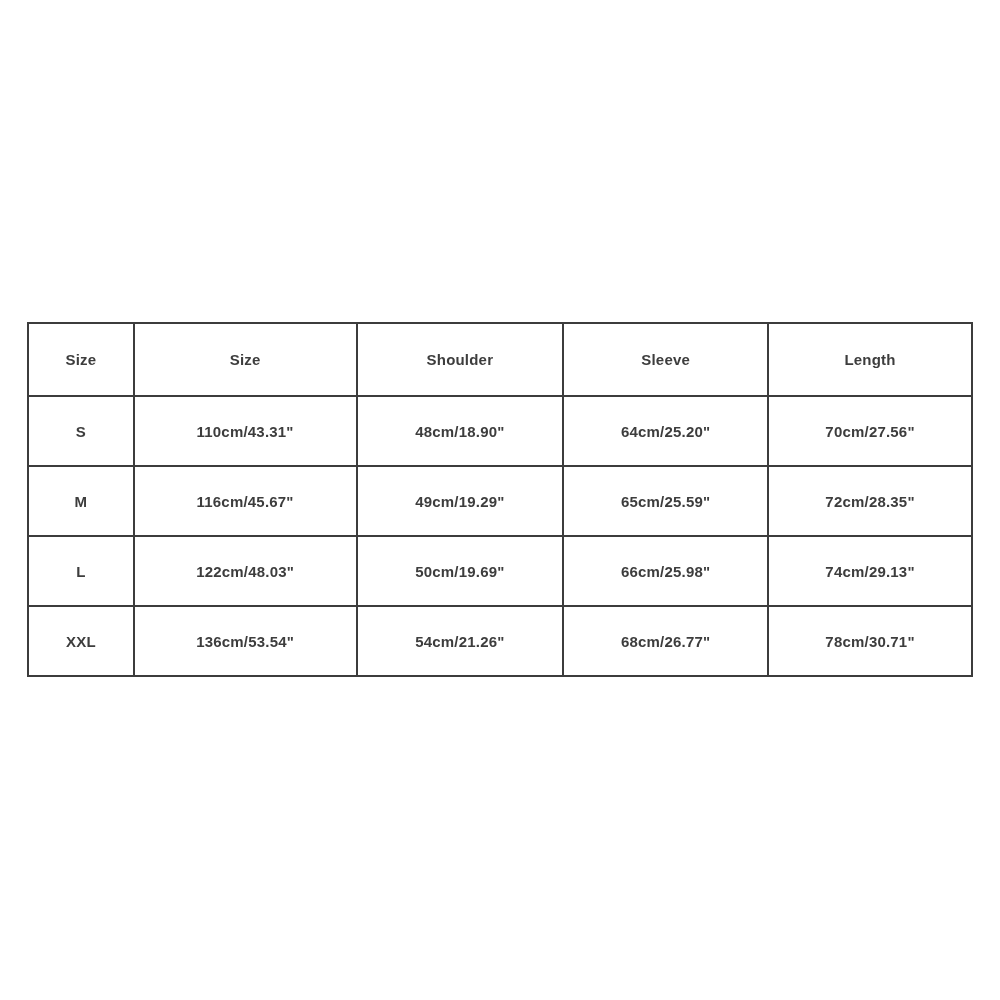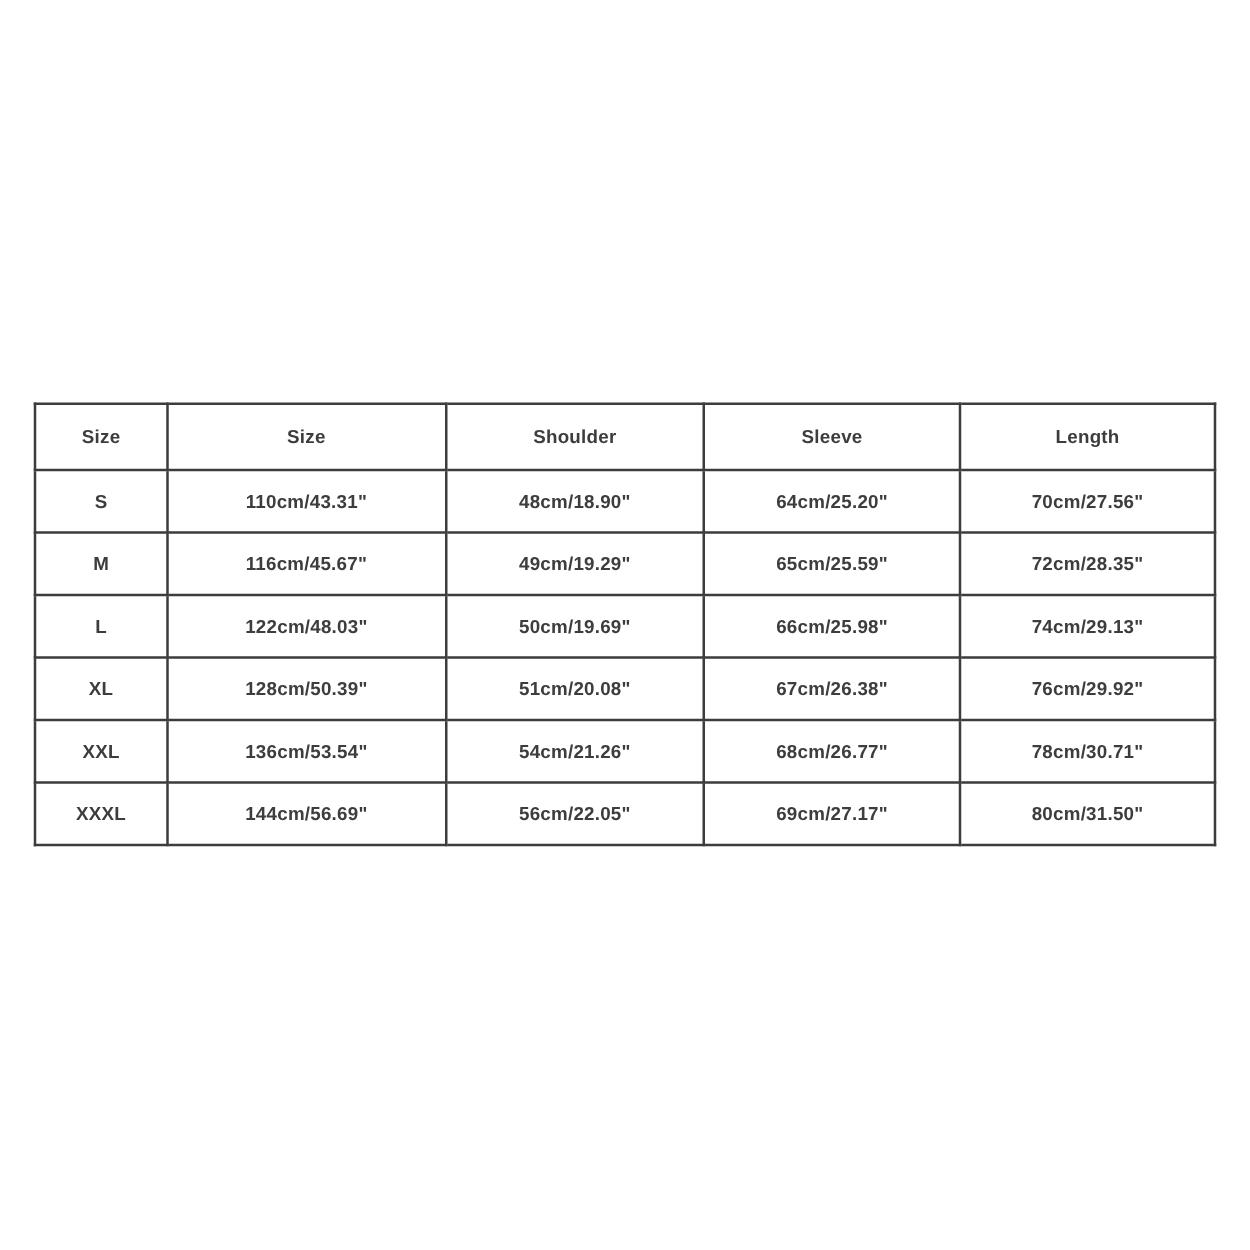--- a/index.html
+++ b/index.html
@@ -35,21 +35,21 @@
   table.size-chart col.c-length   { width: 21.6%; }
   table.size-chart th,
   table.size-chart td {
     border: 2px solid #3c3c3c;
     text-align: center;
     vertical-align: middle;
     font-weight: bold;
     font-size: 15px;
     color: #3d3d3d;
     letter-spacing: 0.2px;
-    padding: 0;
+    padding: 10px;
     overflow: hidden;
     white-space: nowrap;
   }
   table.size-chart thead th { height: 51px; }
   table.size-chart tbody td { height: 48px; }
 </style>
 </head>
 <body>
 
 <div class="page">
@@ -87,36 +87,22 @@
           <td>72cm/28.35"</td>
         </tr>
         <tr>
           <td>L</td>
           <td>122cm/48.03"</td>
           <td>50cm/19.69"</td>
           <td>66cm/25.98"</td>
           <td>74cm/29.13"</td>
         </tr>
         <tr>
-          <td>XL</td>
-          <td>128cm/50.39"</td>
-          <td>51cm/20.08"</td>
-          <td>67cm/26.38"</td>
-          <td>76cm/29.92"</td>
-        </tr>
-        <tr>
           <td>XXL</td>
           <td>136cm/53.54"</td>
           <td>54cm/21.26"</td>
           <td>68cm/26.77"</td>
           <td>78cm/30.71"</td>
-        </tr>
-        <tr>
-          <td>XXXL</td>
-          <td>144cm/56.69"</td>
-          <td>56cm/22.05"</td>
-          <td>69cm/27.17"</td>
-          <td>80cm/31.50"</td>
         </tr>
       </tbody>
     </table>
   </div>
 </div>
 
 </body></html>

